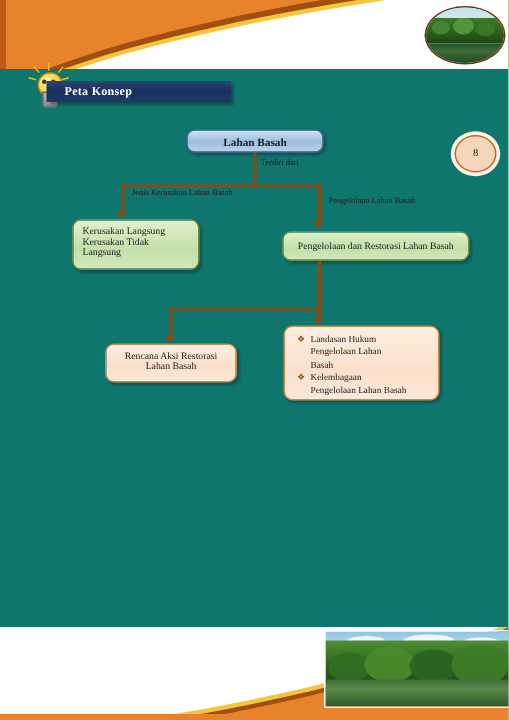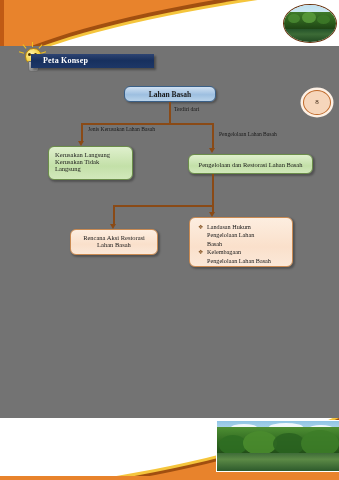--- a/index.html
+++ b/index.html
@@ -1,19 +1,19 @@
 <!DOCTYPE html>
 <html><head>
 <meta charset="utf-8">
 <style>
   html,body{margin:0;padding:0;background:#ffffff;}
   body{width:339px;height:480px;overflow:hidden;
        font-family:"Liberation Serif",serif;}
 
-  #page{position:relative;width:339px;height:480px;background:#737373;overflow:hidden;}
+  #page{position:relative;width:339px;height:480px;background:#0f766e;overflow:hidden;}
 
   
   .top-wrap{position:absolute;left:0;top:0;width:339px;height:46px;overflow:hidden;}
   .top-orange{position:absolute;left:0;top:0;width:339px;height:46px;background:#e8832c;}
   .top-white{position:absolute;left:-40px;top:4px;width:430px;height:80px;background:#ffffff;
              border-radius:100% 0 0 0 / 100% 0 0 0;transform:rotate(-5.2deg);}
   .top-gold{position:absolute;left:-40px;top:1px;width:430px;height:80px;
             background:#f5c53c;border-radius:100% 0 0 0 / 100% 0 0 0;transform:rotate(-5.2deg);}
   .top-brown{position:absolute;left:-40px;top:-3px;width:430px;height:80px;
              background:#a14f10;border-radius:100% 0 0 0 / 100% 0 0 0;transform:rotate(-5.2deg);}

